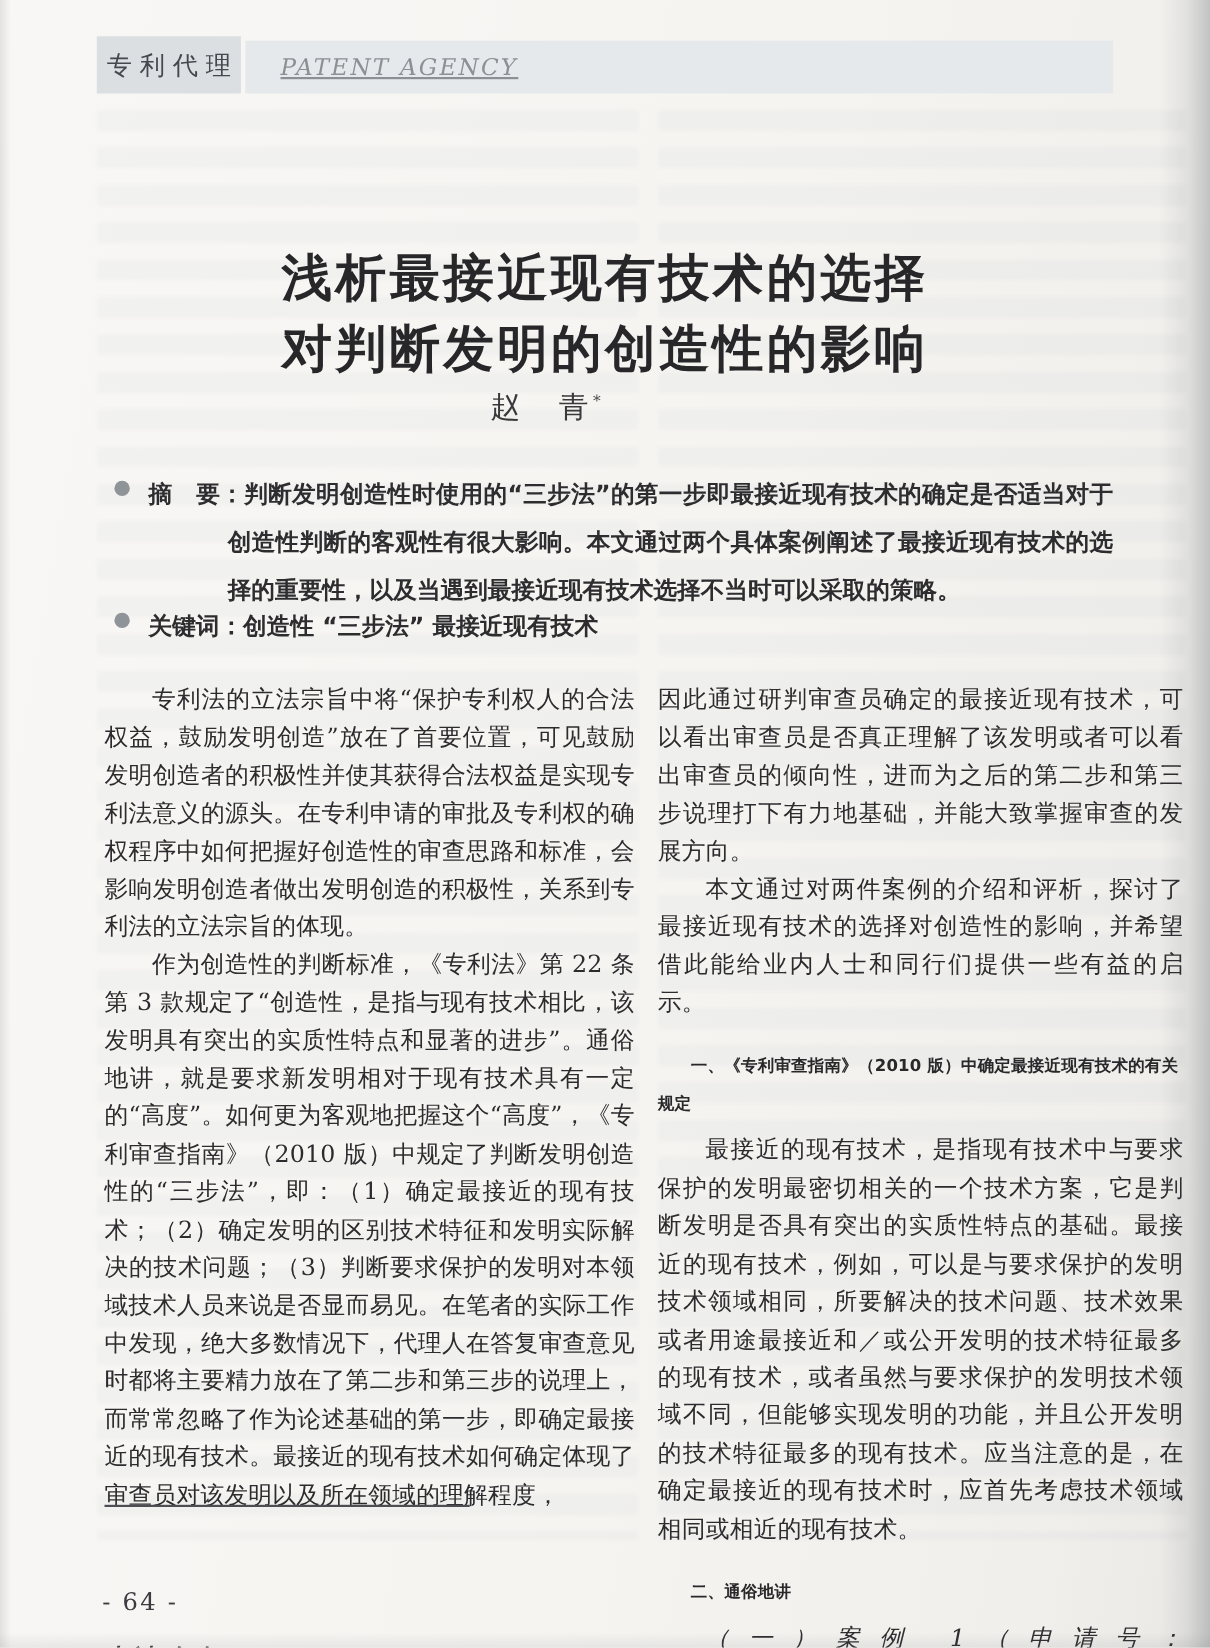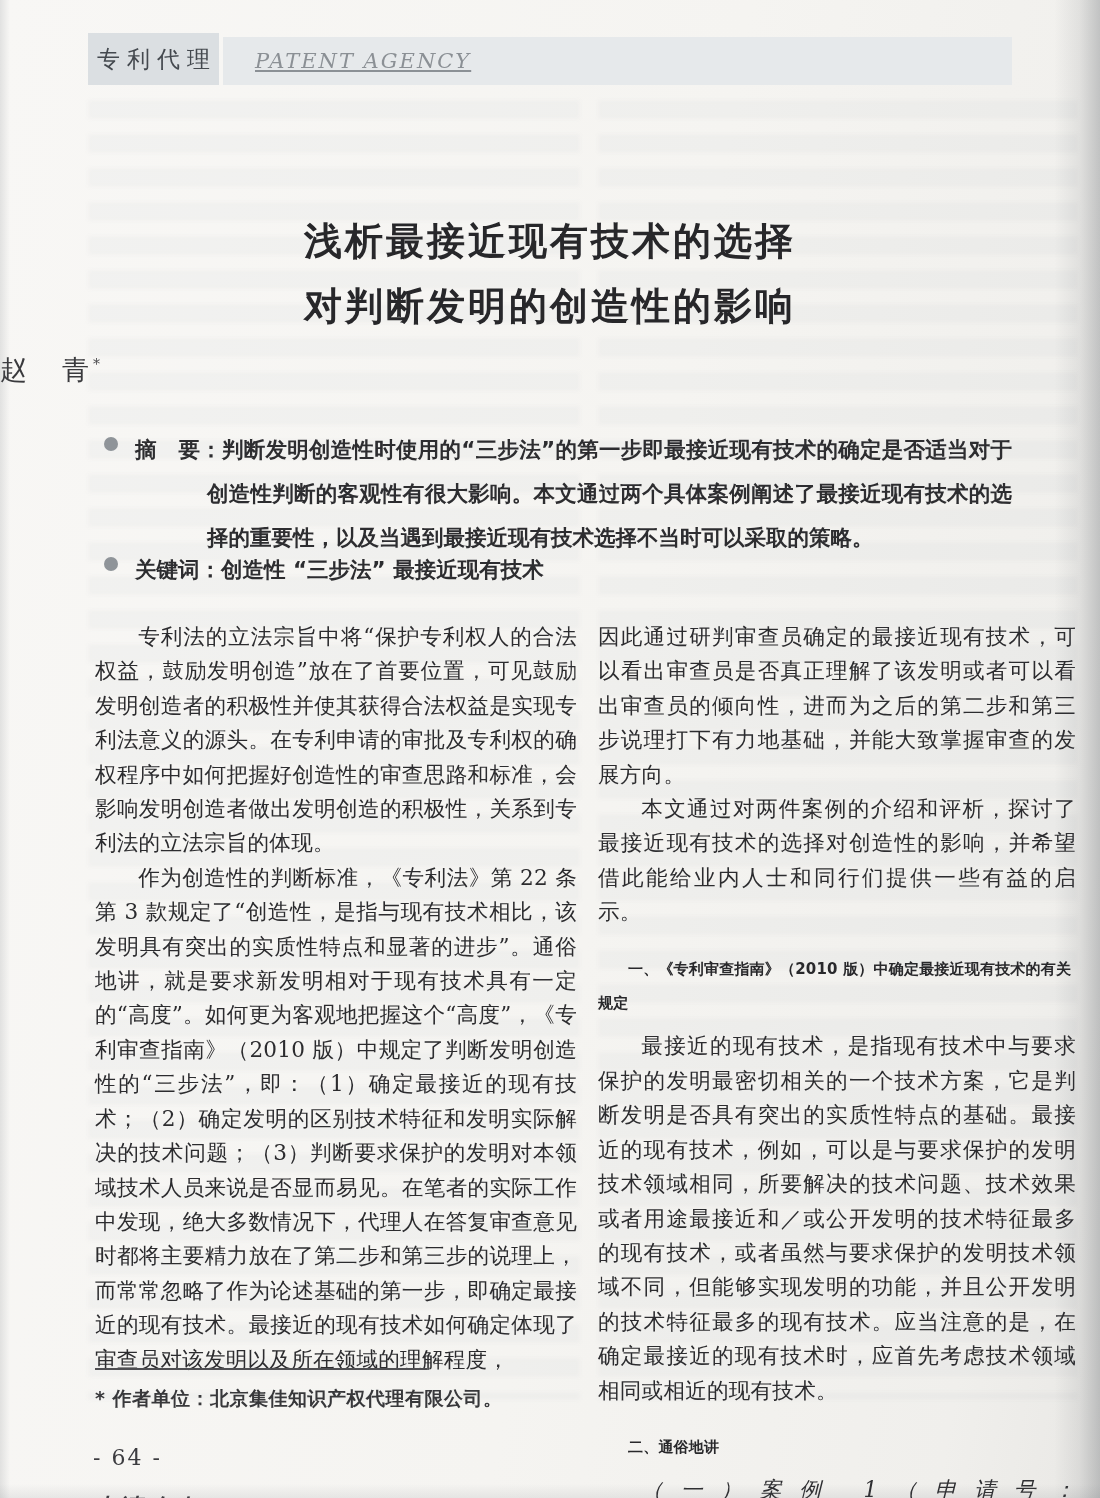--- a/index.html
+++ b/index.html
@@ -43,25 +43,25 @@
     font-size:23px; letter-spacing:7px; color:#44494f; text-indent:7px;
   }
   .hdr-en {
     position:absolute; left:223px; top:37px; width:789px; height:48px;
     background:#e6e9eb; display:flex; align-items:center;
     font-style:italic; font-size:21px; letter-spacing:2px; color:#8b9095;
     padding-left:32px; box-sizing:border-box;text-decoration:underline;
   }
   
   .title {
-    position:absolute; left:0; top:208px; width:1100px; text-align:center;
-    font-weight:bold; font-size:38px; line-height:65px; letter-spacing:3px; color:#27272a;
+    position:absolute; left:0; top:220px; width:1100px; text-align:center;
+    font-weight:bold; font-size:46px; line-height:65px; letter-spacing:3px; color:#27272a;
   }
   .author {
-    position:absolute; left:0; top:352px; width:996px; text-align:left;
+    position:absolute; left:0; top:352px; width:996px; text-align:center;
     font-size:27px; color:#3a3a3d; letter-spacing:4px;
   }
   .author sup { font-size:14px; color:#4a4a4d; }
   
   .meta-block { position:absolute; left:104px; width:908px;
     font-family:"DejaVu Sans","Liberation Sans",sans-serif; color:#2d2d30; }
   .meta-abstract { top:428px; }
   .meta-keywords { top:548px; }
   .bullet {
     position:absolute; left:0; top:9px; width:14px; height:14px; border-radius:50%;
@@ -150,21 +150,20 @@
     <p class="cont">因此通过研判审查员确定的最接近现有技术，可以看出审查员是否真正理解了该发明或者可以看出审查员的倾向性，进而为之后的第二步和第三步说理打下有力地基础，并能大致掌握审查的发展方向。</p>
     <p>本文通过对两件案例的介绍和评析，探讨了最接近现有技术的选择对创造性的影响，并希望借此能给业内人士和同行们提供一些有益的启示。</p>
     <div class="sect">一、《专利审查指南》（2010 版）中确定最接近现有技术的有关规定</div>
     <p>最接近的现有技术，是指现有技术中与要求保护的发明最密切相关的一个技术方案，它是判断发明是否具有突出的实质性特点的基础。最接近的现有技术，例如，可以是与要求保护的发明技术领域相同，所要解决的技术问题、技术效果或者用途最接近和／或公开发明的技术特征最多的现有技术，或者虽然与要求保护的发明技术领域不同，但能够实现发明的功能，并且公开发明的技术特征最多的现有技术。应当注意的是，在确定最接近的现有技术时，应首先考虑技术领域相同或相近的现有技术。</p>
     <div class="sect">二、通俗地讲</div>
     <p class="case-line">（一）案例 1（申请号：201280034369.3）</p>
   </div>
 
   <div class="fnote">
     <hr class="fnote-rule">
-    <div class="fnote-text">* 作者单位：北京集佳知识产权代理有限公司。</div>
   </div>
 
   <div class="footer">
     <span class="pg-num">- 64 -</span>
     <span class="ftr-cn">申请攻略</span>
     <span class="ftr-en">Application Strategy</span>
   </div>
 
   <div class="edge-left"></div>
   <div class="edge-right"></div>

